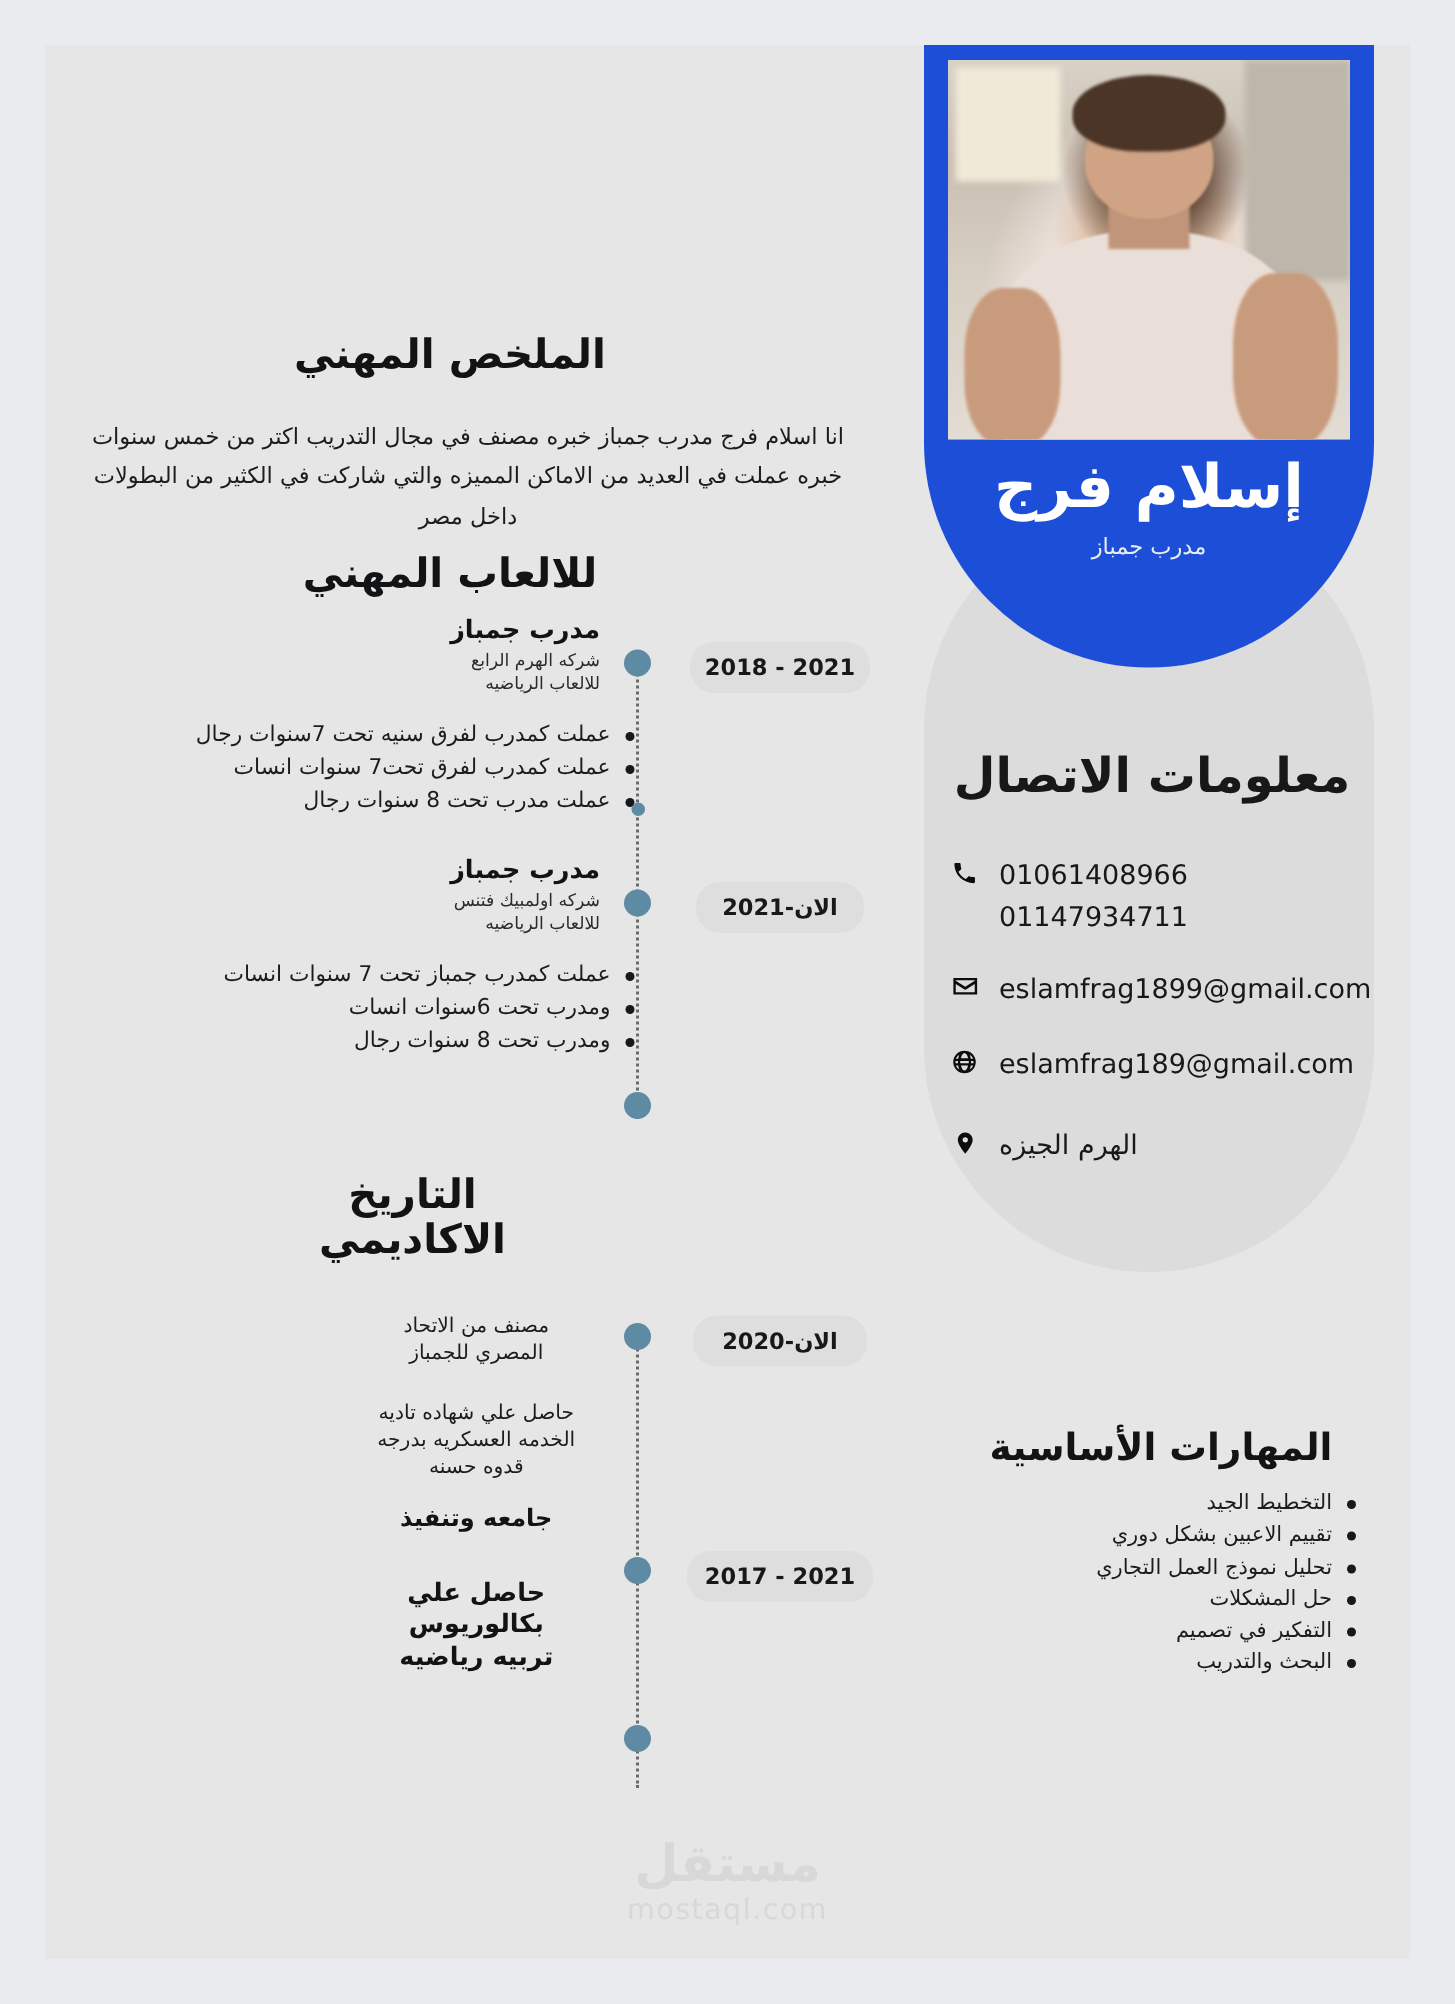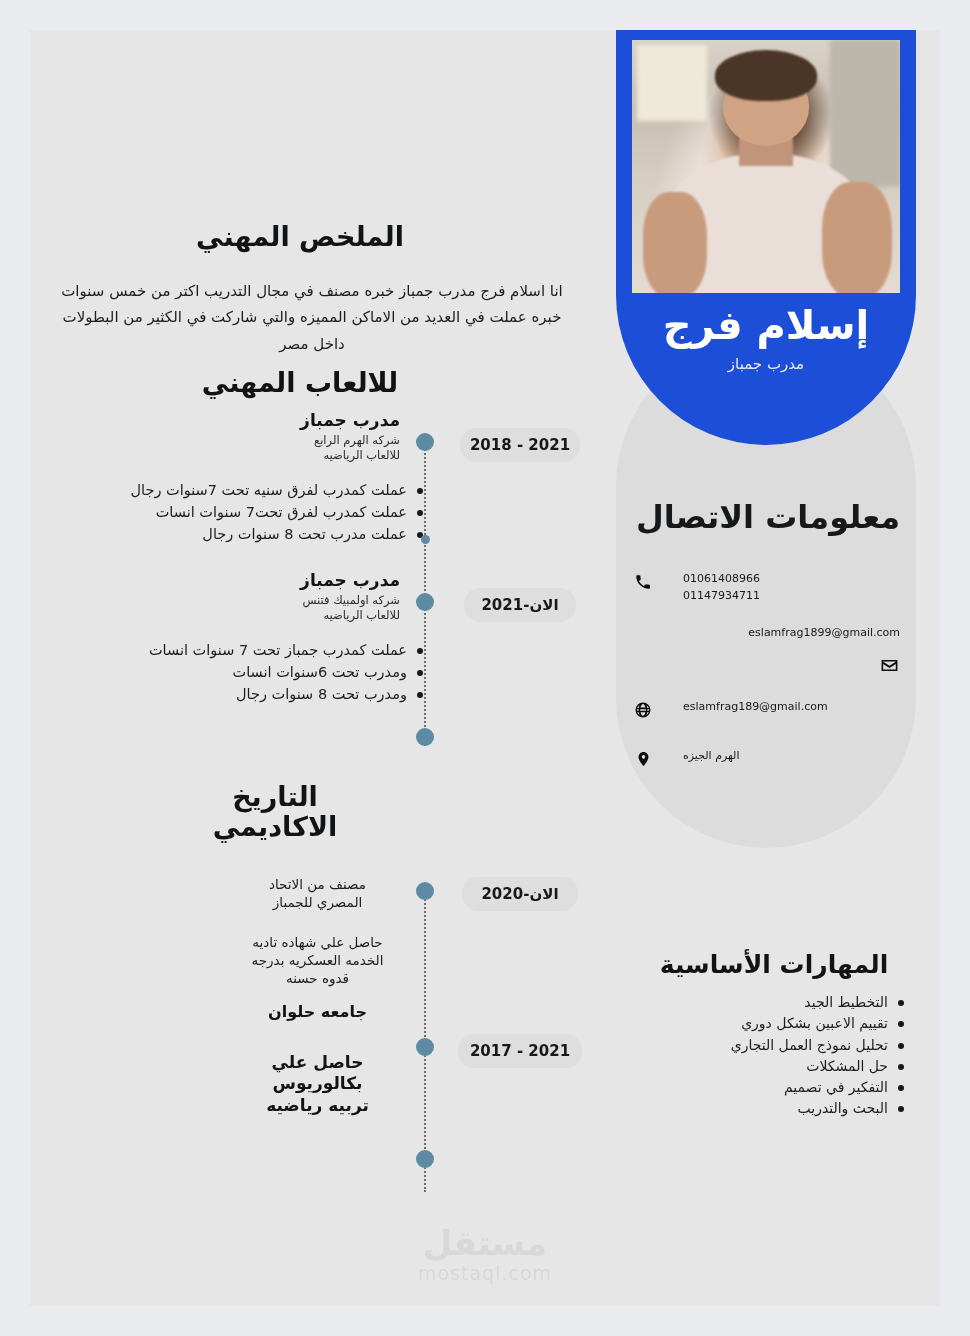--- a/index.html
+++ b/index.html
@@ -148,25 +148,24 @@
   .crow{
     display:flex;
     align-items:flex-start;
     justify-content:flex-end;
     gap:12px;
     padding:0 16px;
     margin-bottom:20px;
   }
   .crow .ctext{
     text-align:left;
-    font-size:11px;
+    font-size:18px;
     color:#17181a;
     line-height:1.55;
     direction:ltr;
-    margin-left:17px;
   }
   .crow .ctext.ar{direction:rtl;text-align:right;}
   .cicon{
     width:22px;height:22px;
     flex:0 0 22px;
     display:flex;align-items:center;justify-content:center;
     color:#0b0c0d;
     margin-top:1px;
   }
   .cicon svg{display:block;}
@@ -365,21 +364,21 @@
     </div>
 
     <div class="tl">
       <div class="tl-line" style="top:862px;height:300px;"></div>
 
       <div class="tl-dot" style="top:852px;"></div>
       <div class="pill" style="left:432px;top:847px;width:116px;">2020-الان</div>
       <div class="edu-text" style="right:215px;top:845px;width:135px;text-align:center;">مصنف من الاتحاد المصري للجمباز</div>
 
       <div class="edu-text" style="right:215px;top:903px;width:135px;text-align:center;">حاصل علي شهاده تاديه الخدمه العسكريه بدرجه قدوه حسنه</div>
-      <div class="edu-strong" style="right:215px;top:972px;width:135px;text-align:center;">جامعه حلوان</div>
+      <div class="edu-strong" style="right:215px;top:972px;width:135px;text-align:center;">جامعه وتنفيذ</div>
 
       <div class="tl-dot" style="top:1008px;"></div>
       <div class="pill" style="left:428px;top:1004px;width:124px;">2017 - 2021</div>
       <div class="edu-strong" style="right:215px;top:1022px;width:135px;text-align:center;font-size:17px;">حاصل علي بكالوريوس تربيه رياضيه</div>
 
       <div class="tl-dot" style="top:1120px;"></div>
     </div>
   </div>
 
   <div class="right-col">
@@ -412,21 +411,21 @@
           <div>01061408966</div>
           <div>01147934711</div>
         </div>
         <div class="cicon">
           <svg width="18" height="18" viewBox="0 0 24 24" fill="currentColor">
               <path d="M6.6 10.8c1.4 2.8 3.8 5.2 6.6 6.6l2.2-2.2c.3-.3.7-.4 1.1-.2 1.2.4 2.5.6 3.8.6.6 0 1 .4 1 1V20c0 .6-.4 1-1 1C10.6 21 3 13.4 3 4c0-.6.4-1 1-1h3.5c.6 0 1 .4 1 1 0 1.3.2 2.6.6 3.8.1.4 0 .8-.2 1.1l-2.3 1.9z"></path>
             </svg>
         </div>
       </div>
 
-      <div class="crow" style="margin-top:14px;flex-direction:column;">
+      <div class="crow" style="margin-top:14px;">
         <div class="ctext">eslamfrag1899@gmail.com</div>
         <div class="cicon">
           <svg width="19" height="19" viewBox="0 0 24 24" fill="currentColor">
               <path d="M2 5.5h20v13H2z" fill="none"></path>
               <path d="M2 5h20v14H2V5zm2 2v.4l8 5 8-5V7H4zm16 3.1l-7.4 4.6a1 1 0 0 1-1.2 0L4 10.1V17h16v-6.9z"></path>
             </svg>
         </div>
       </div>
 
       <div class="crow" style="margin-top:22px;">

